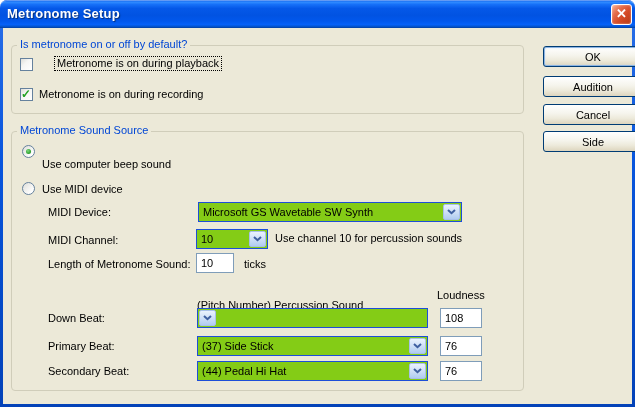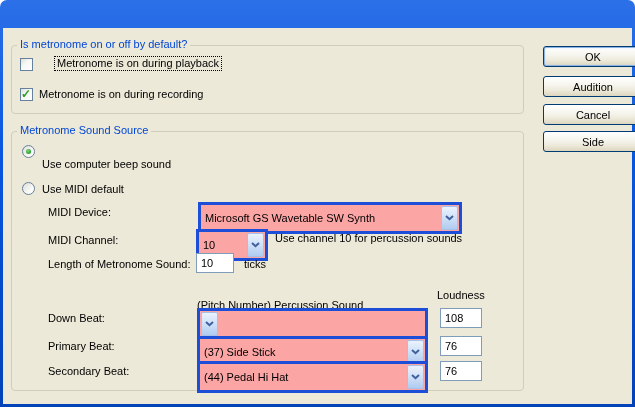--- a/index.html
+++ b/index.html
@@ -52,21 +52,21 @@
     position:absolute; width:13px; height:13px; border-radius:50%;
     border:1px solid #65819D;
     background:linear-gradient(135deg,#DEDED9 0%, #FFFFFF 80%);
     cursor:pointer;
   }
   .radio .dot {
     position:absolute; left:3px; top:3px; width:5px; height:5px; border-radius:50%;
     background:radial-gradient(circle at 40% 35%, #7CD87C 0%, #2FA12F 65%, #1C7A1C 100%);
   }
   .combo {
-    position:absolute; height:32px; background:#fca5a5; border:3px solid #1d4ed8;
+    position:absolute; height:20px; background:#84cc16; border:1px solid #1d4ed8;
     display:flex; align-items:center; cursor:pointer;
   }
   .combo-txt { flex:1; padding-left:4px; white-space:nowrap; overflow:hidden; }
   .combo-arrow {
     width:17px; align-self:stretch; margin:1px; border:1px solid #A8C0E8; border-radius:2px;
     background:linear-gradient(180deg,#EAF2FD 0%, #CFE0F7 50%, #B0CCF0 100%);
     display:flex; align-items:center; justify-content:center;
   }
   .tinput {
     position:absolute; height:20px; background:#fff; border:1px solid #7F9DB9;
@@ -80,20 +80,26 @@
   }
   .btn-default { box-shadow:inset 0 0 0 1px #8CB4E2, inset 0 0 3px #B5D3F5; }
   .hdr { position:absolute; white-space:nowrap; }
   .note-line { line-height:14px; white-space:nowrap; }
   .note { position:absolute; }
 </style>
 </head>
 <body>
 
 <div class="window">
+  <div class="titlebar">
+    <span class="title">Metronome Setup</span>
+    <div class="close-btn">
+      <span>✕</span>
+    </div>
+  </div>
 
   <div class="content">
 
     <div class="groupbox g1"></div>
     <span class="grouplabel" style="left:14px; top:10px;">Is metronome on or off by default?</span>
 
     <div class="checkbox" style="left:17px; top:30px;"></div>
     <span class="lbl focusring" style="left:33px; top:29px;">Metronome is on during playback</span>
 
     <div class="checkbox" style="left:17px; top:60px;">
@@ -103,21 +109,21 @@
 
     <div class="groupbox g2"></div>
     <span class="grouplabel" style="left:14px; top:96px;">Metronome Sound Source</span>
 
     <div class="radio" style="left:19px; top:117px;">
       <span class="dot"></span>
     </div>
     <span class="lbl" style="left:39px; top:130px;">Use computer beep sound</span>
 
     <div class="radio" style="left:19px; top:154px;"></div>
-    <span class="lbl" style="left:39px; top:155px;">Use MIDI default</span>
+    <span class="lbl" style="left:39px; top:155px;">Use MIDI device</span>
 
     <span class="lbl" style="left:45px; top:178px;">MIDI Device:</span>
     <div class="combo" style="left:195px; top:174px; width:264px;">
       <span class="combo-txt">Microsoft GS Wavetable SW Synth</span>
       <span class="combo-arrow">
         <svg width="9" height="6" viewBox="0 0 9 6">
             <path d="M1 1 L4.5 4.2 L8 1" fill="none" stroke="#3E5FA0" stroke-width="2"></path>
           </svg>
       </span>
     </div>

